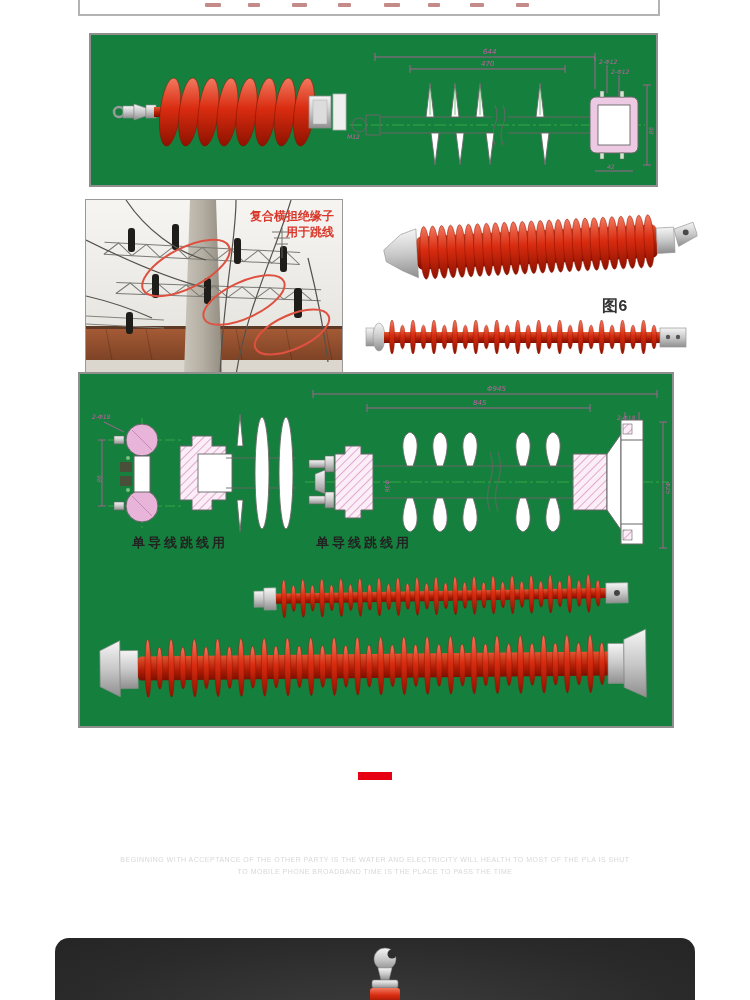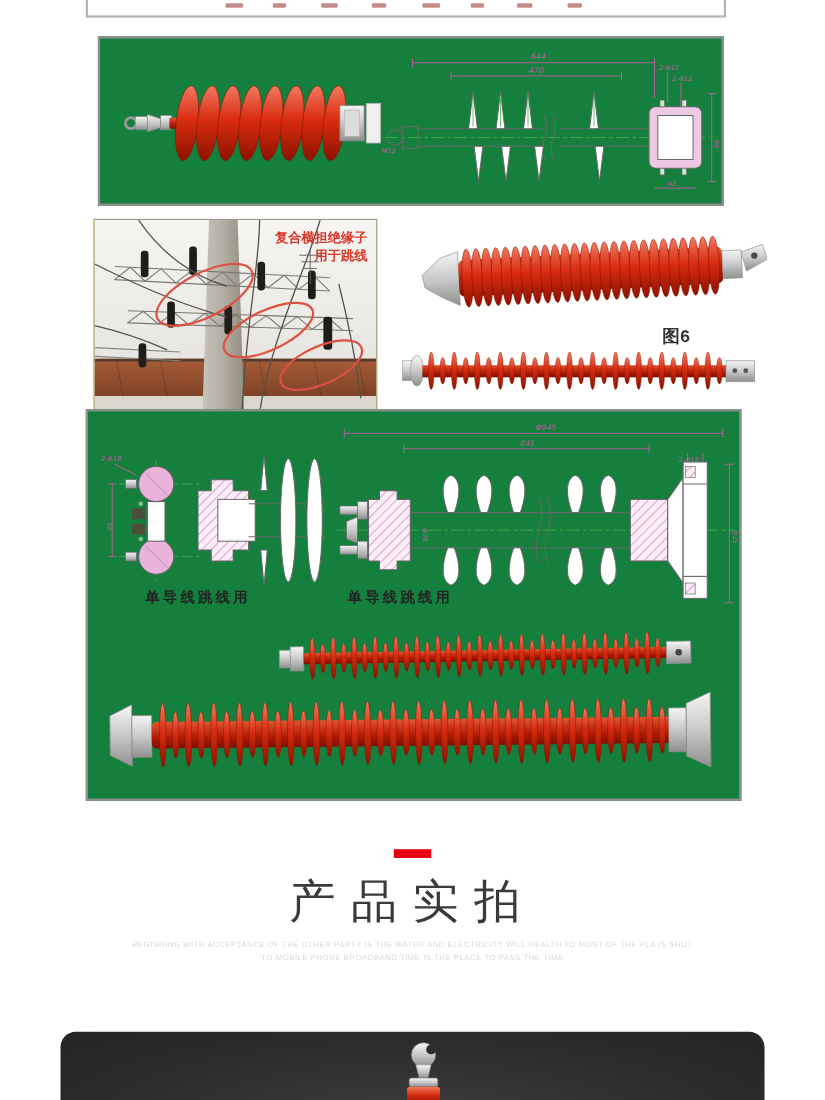--- a/index.html
+++ b/index.html
@@ -497,21 +497,20 @@
           <ellipse cx="484.7179487179487" cy="46" rx="3" ry="21" fill="url(#redV)" stroke="#8e1200" stroke-width="0.45"></ellipse>
           <ellipse cx="496.35897435897436" cy="46" rx="3" ry="29" fill="url(#redV)" stroke="#8e1200" stroke-width="0.45"></ellipse>
           <ellipse cx="508" cy="46" rx="3" ry="21" fill="url(#redV)" stroke="#8e1200" stroke-width="0.45"></ellipse>
         </g>
       <rect x="514" y="26" width="16" height="40" fill="url(#silver)" stroke="#8a8a8a" stroke-width="0.6"></rect>
       <polygon points="530,22 552,12 552,80 530,70" fill="url(#silver)" stroke="#8a8a8a" stroke-width="0.7"></polygon>
     </svg>
   </div>
 
   <div class="abs" id="red-dash" style="background: rgb(230, 0, 18);"></div>
-  <div class="abs" id="big-title">产品实拍</div>
   <div class="abs eng-cap" style="top:856px">BEGINNING WITH ACCEPTANCE OF THE OTHER PARTY IS THE WATER AND ELECTRICITY WILL HEALTH TO MOST OF THE PLA IS SHUT</div>
   <div class="abs eng-cap" style="top:868px">TO MOBILE PHONE BROADBAND TIME IS THE PLACE TO PASS THE TIME</div>
 
   <div class="abs" id="dark-panel">
     <svg class="abs" style="left:290px;top:8px" width="80" height="58" viewBox="0 0 80 58">
       <circle cx="40" cy="13" r="11" fill="url(#silver)" stroke="#7d7d7d" stroke-width="0.6"></circle>
       <circle cx="47" cy="8" r="4.5" fill="#2d2d2d"></circle>
       <polygon points="33,22 47,22 44,34 36,34" fill="url(#silver)" stroke="#8a8a8a" stroke-width="0.5"></polygon>
       <rect x="27" y="34" width="26" height="8" rx="2" fill="url(#silver)" stroke="#777" stroke-width="0.6"></rect>
       <rect x="25" y="42" width="30" height="16" rx="3" fill="url(#redV)"></rect>

